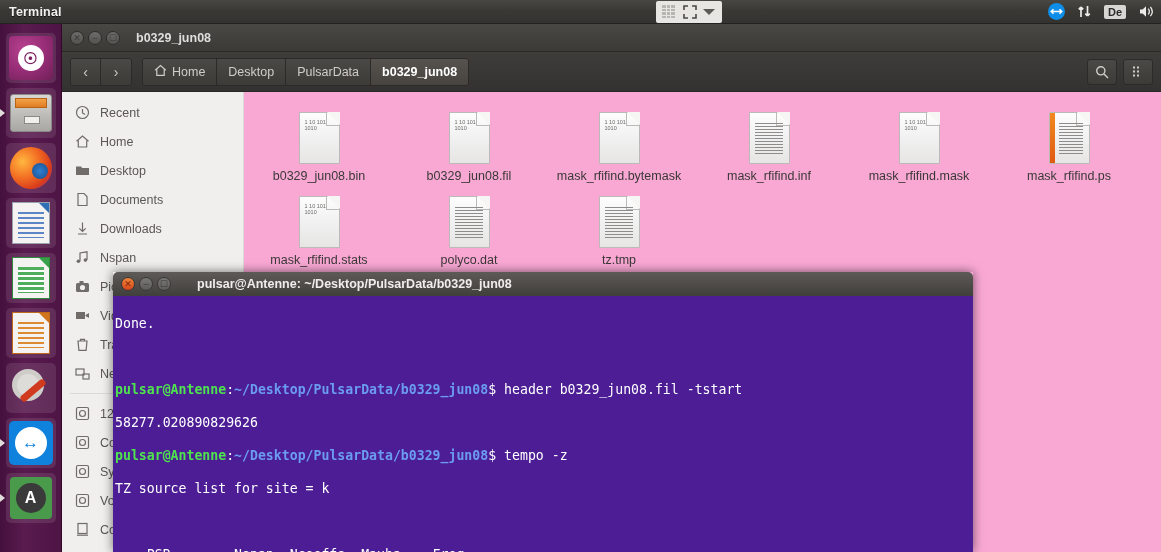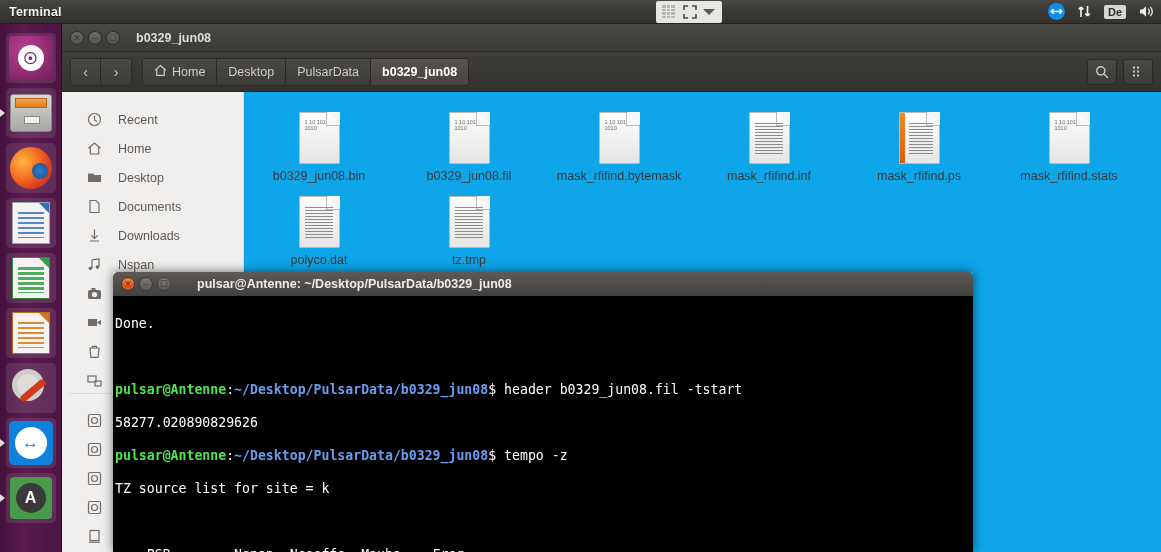--- a/index.html
+++ b/index.html
@@ -137,26 +137,26 @@
   .tb-right{margin-left:auto;display:flex;gap:6px;}
   .tb-btn{width:30px;height:26px;border:1px solid #2b2a28;border-radius:3px;
     background:linear-gradient(180deg,#4b4946,#3d3b38);color:#cfcdca;font-size:13px;
     display:flex;align-items:center;justify-content:center;}
 
   #files-body { display: flex; height: 460px; }
   #places {
     width: 182px; background: #f0efee; border-right: 1px solid #dcdad7;
     padding-top: 6px; font-size: 12.5px; color: #5a5754;
   }
-  .place { height: 29px; display:flex; align-items:flex-end; gap:16px; padding-left: 24px; }
+  .place { height: 29px; display:flex; align-items:center; gap:10px; padding-left: 12px; }
   .place .pi { width:16px; display:flex; align-items:center; justify-content:center;
     color:#6f6c69; font-size:13px; }
   .places-sep { height:1px; background:#dcdad7; margin: 5px 8px; }
 
-  #file-view { flex: 1; background: #0ea5e9; padding: 10px 0 0 0;
+  #file-view { flex: 1; background: #f9a8d4; padding: 10px 0 0 0;
     display: flex; flex-wrap: wrap; align-content: flex-start; }
   .file-cell { width: 150px; padding: 6px 4px 2px 4px; text-align: center; }
   .fi-wrap { height: 56px; display:flex; align-items:flex-end; justify-content:center; }
   .fi { width: 41px; height: 52px; position: relative;
      background: linear-gradient(180deg,#fdfdfd,#e6e5e4);
      border:1px solid #bcbab8; border-radius:1px; }
   .fi::after { content:''; position:absolute; top:-1px; right:-1px;
      border-top: 13px solid #f6f5f4; border-left: 13px solid transparent; }
   .fi::before { content:''; position:absolute; top:-1px; right:-1px; width:13px;height:13px;
      border-left:1px solid #bcbab8; border-bottom:1px solid #bcbab8;}
@@ -178,21 +178,21 @@
     height: 24px; background: linear-gradient(180deg,#5d5a57,#413f3c);
     border-top-left-radius: 5px; border-top-right-radius: 5px;
     display: flex; align-items: center; padding-left: 8px;
   }
   .twc { width: 14px; height: 14px; border-radius: 50%; margin-right: 4px;
     display:flex;align-items:center;justify-content:center;font-size:9px;
     background: linear-gradient(180deg,#7a7875,#5d5b58); border:1px solid #3a3937; color:#3a3a3a;}
   .twc.close { background: linear-gradient(180deg,#f08437,#d7451c); color:#7d2a0f;}
   #term-title { color:#efedeb; font-size:12.5px; font-weight:bold; margin-left: 22px;}
   #term-body {
-    background: #000000; height: 256px; padding: 3px 0 0 2px;
+    background: #4c1d95; height: 256px; padding: 3px 0 0 2px;
     font-family: "DejaVu Sans Mono", "Liberation Mono", monospace;
     font-size: 13.2px; line-height: 16.5px; color: #ffffff; overflow: hidden;
     white-space: pre;
   }
   .t-user { color: #4ee44e; font-weight: bold; }
   .t-colon { color: #ffffff; }
   .t-path { color: #6b9cf0; font-weight: bold; }
   .t-dollar { color: #ffffff; }
 </style>
 </head>
@@ -532,20 +532,31 @@
           <div class="fi-wrap">
               <div class="fi">
                 <span class="txt"></span>
               </div>
             </div>
           <div class="fname">mask_rfifind.inf</div>
         </div>
         <div class="file-cell">
           <div class="fi-wrap">
               <div class="fi">
+                <span class="bin">1
+10
+101
+1010</span>
+              </div>
+            </div>
+          <div class="fname">mask_rfifind.mask</div>
+        </div>
+        <div class="file-cell">
+          <div class="fi-wrap">
+              <div class="fi">
                 <span class="stripe"></span>
                 <span class="txt" style="left:9px"></span>
               </div>
             </div>
           <div class="fname">mask_rfifind.ps</div>
         </div>
 
         <div class="file-cell">
           <div class="fi-wrap">
               <div class="fi">

